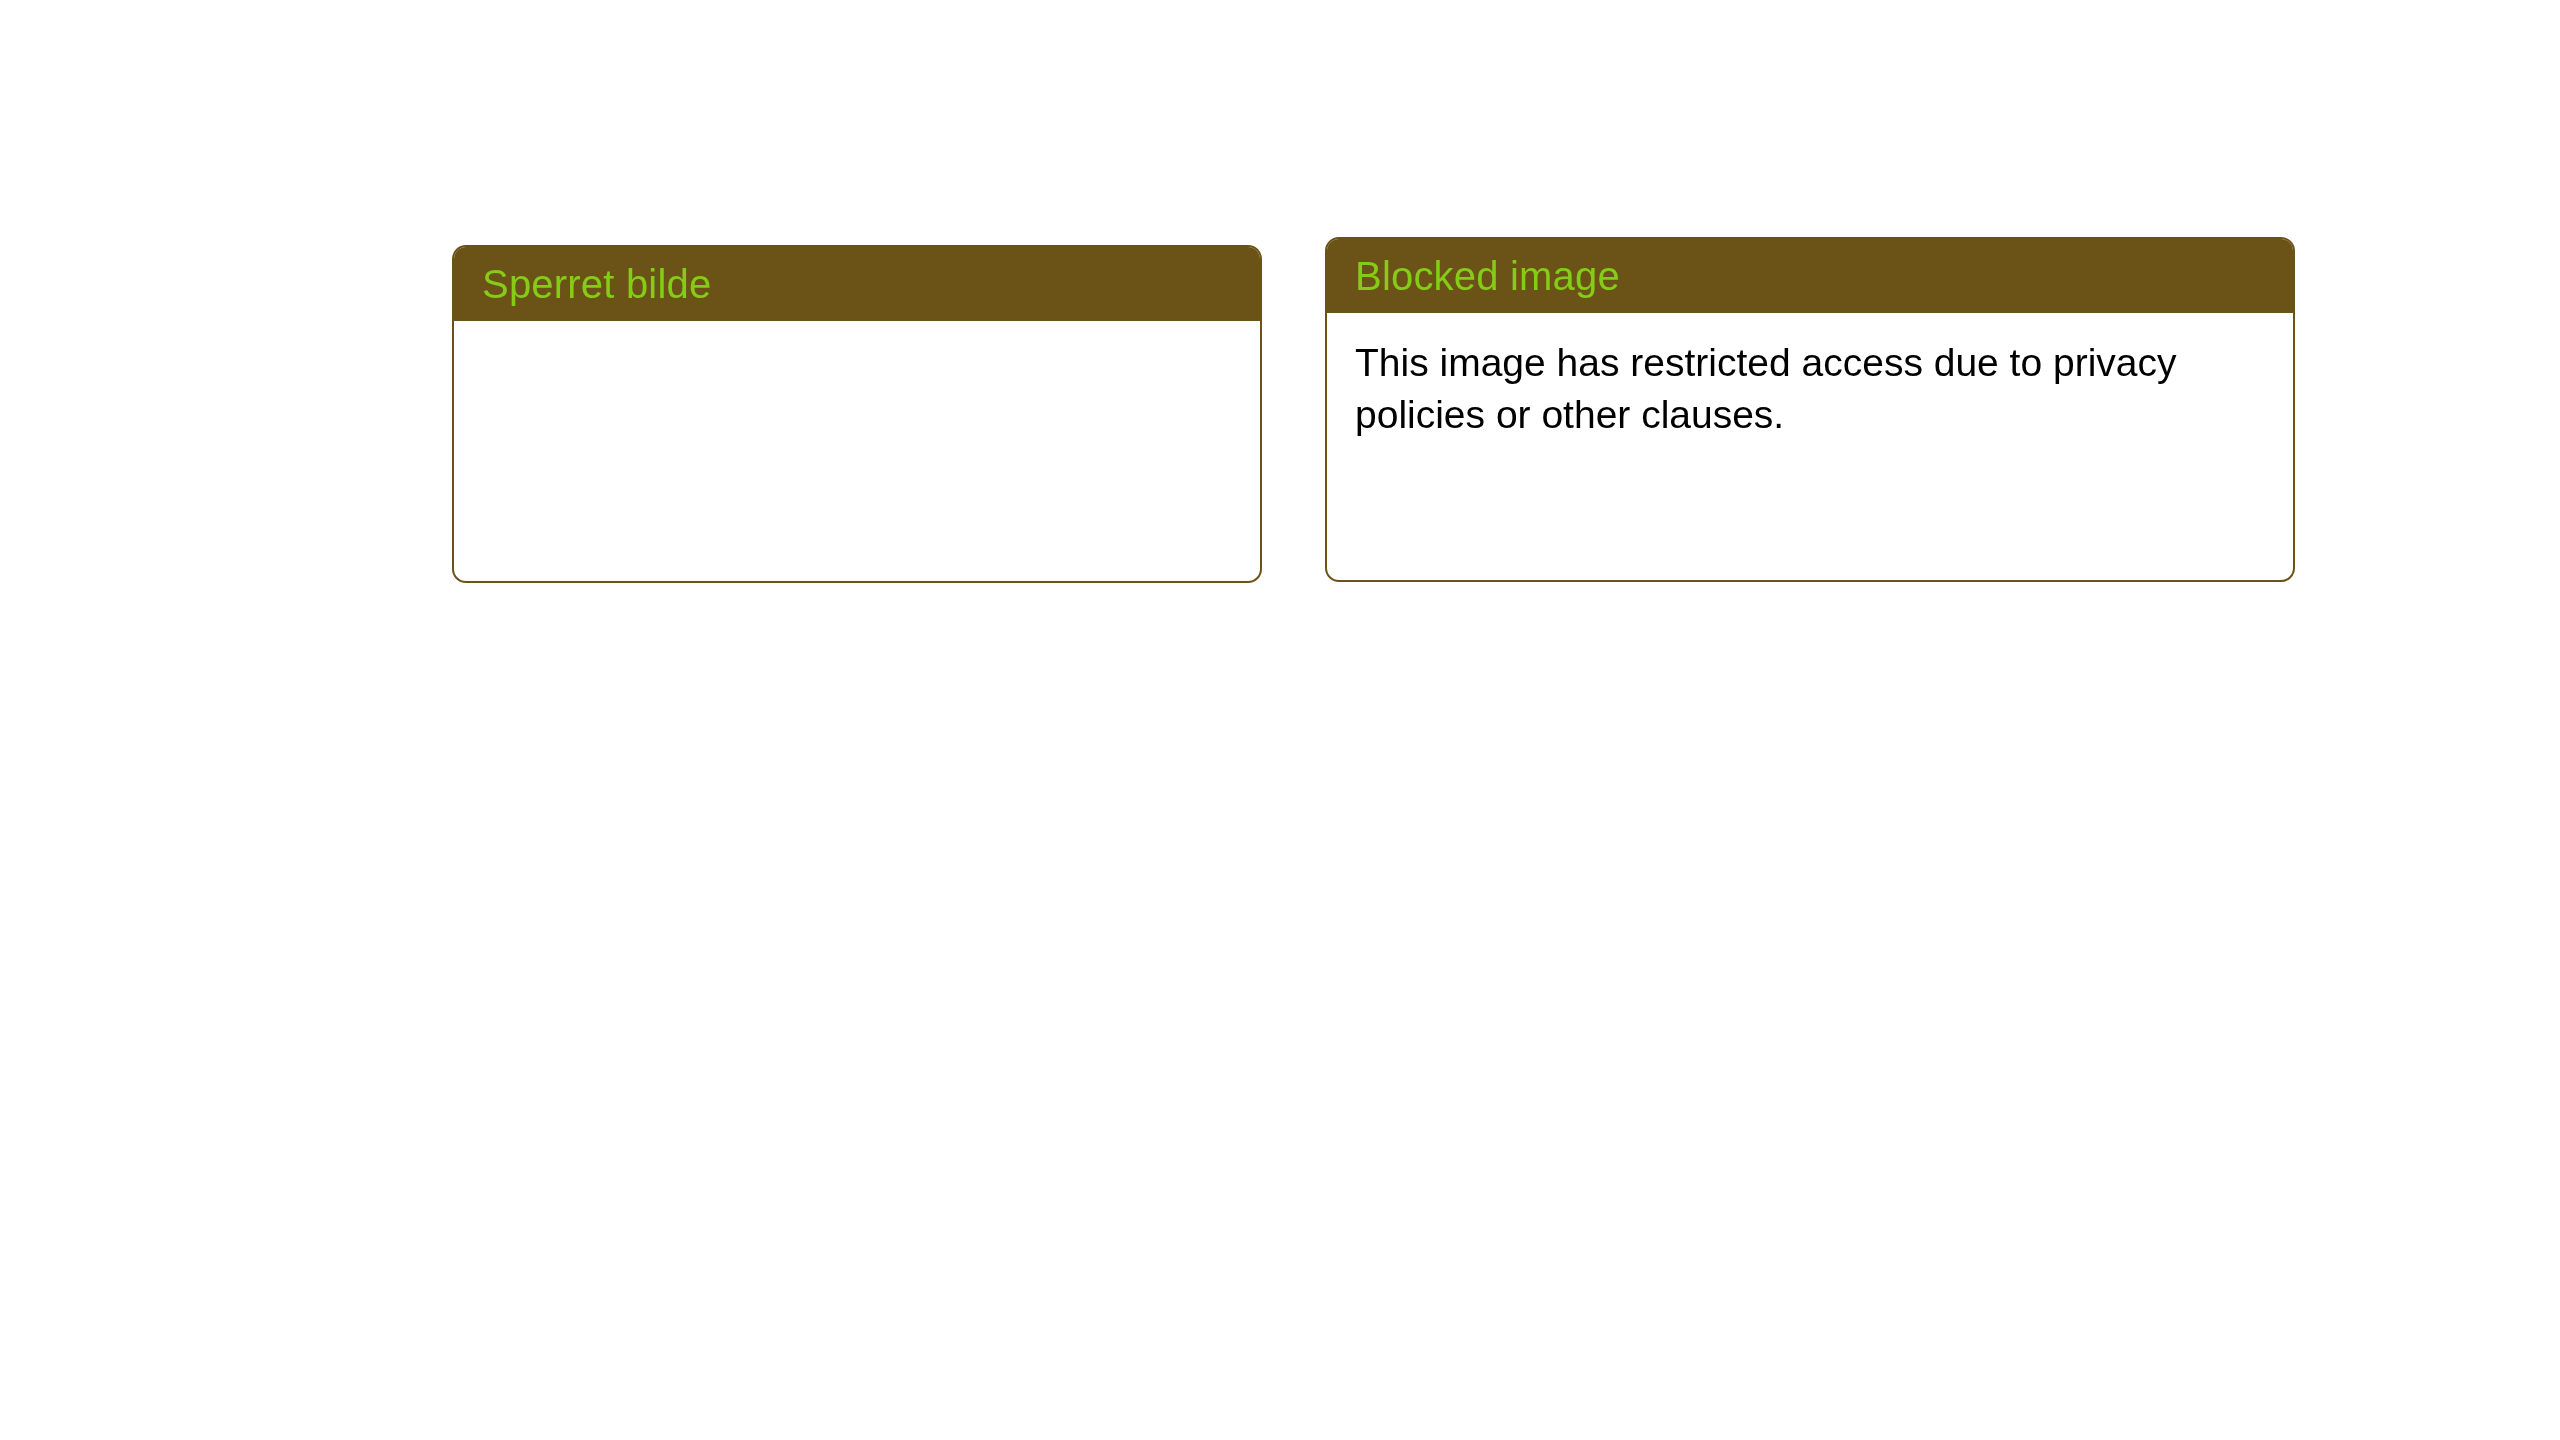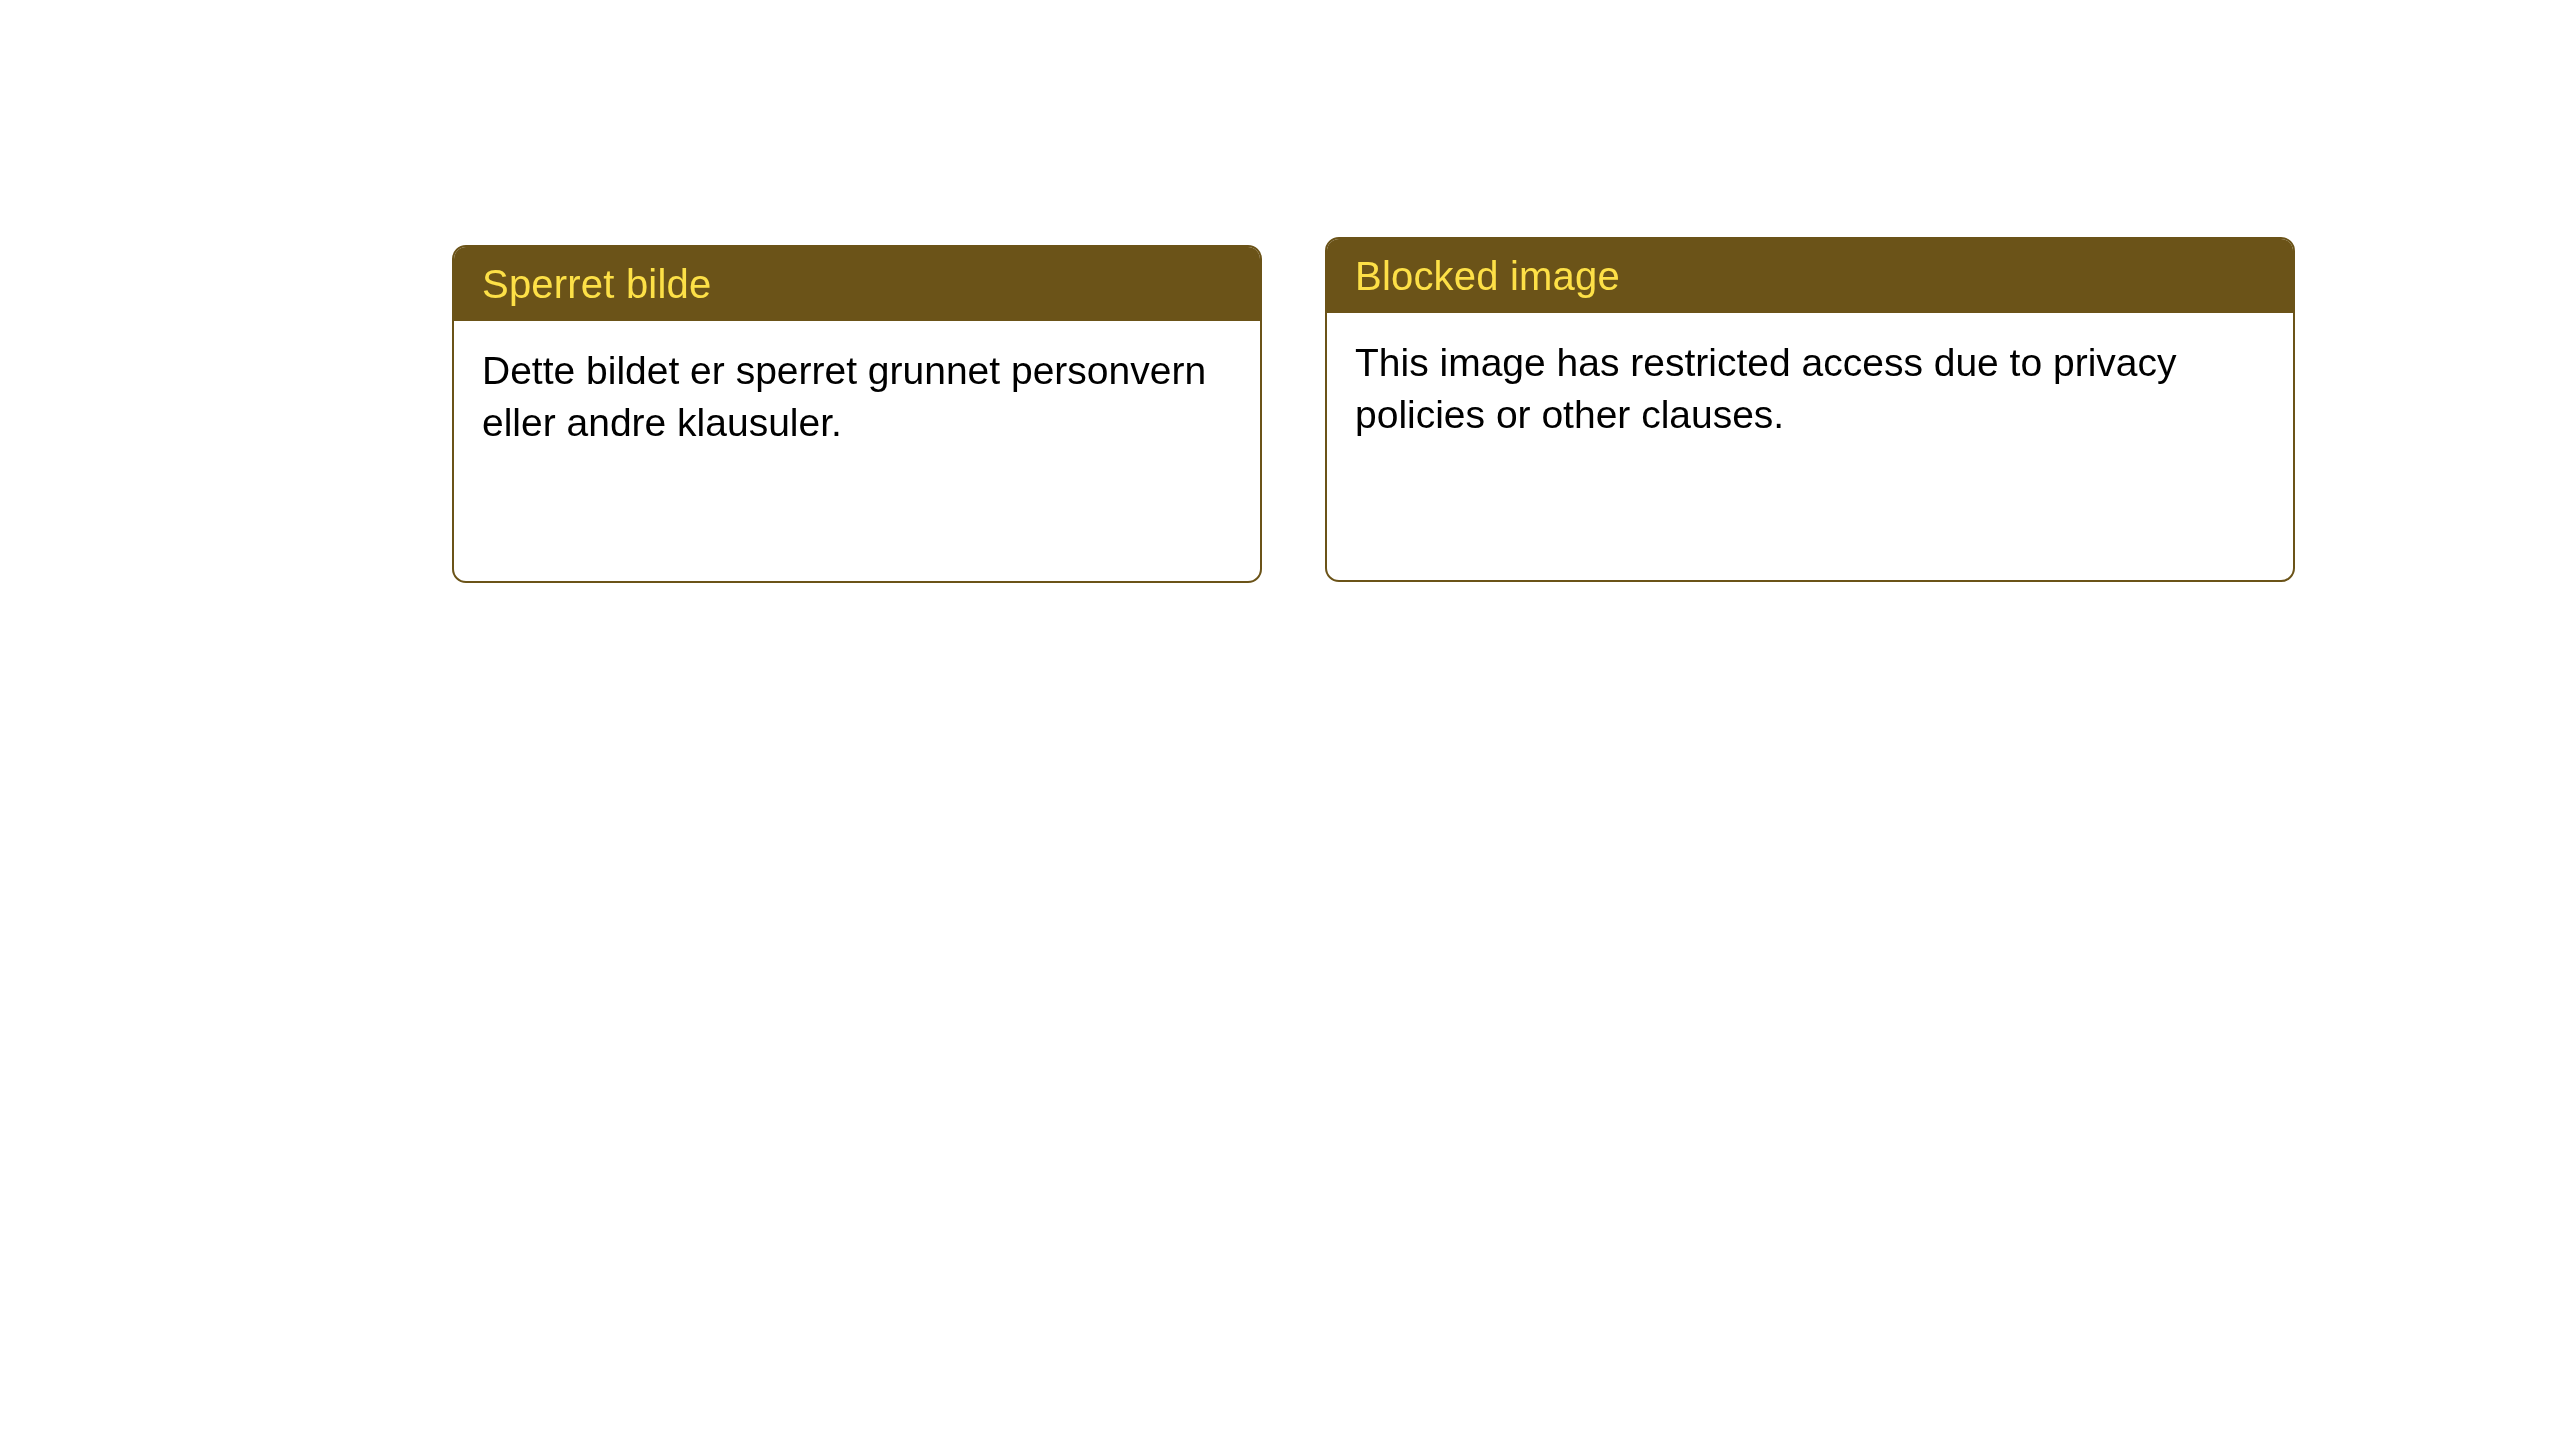--- a/index.html
+++ b/index.html
@@ -37,21 +37,21 @@
 
   .notice-card.card-en {
     left: 1325px;
     top: 237px;
     width: 970px;
     height: 345px;
   }
 
   .card-header {
     background: #6b5318;
-    color: #fde047;
+    color: #84cc16;
     font-size: 40px;
     line-height: 1.0;
     padding: 17px 0 17px 28px;
     letter-spacing: 0.2px;
     white-space: nowrap;
   }
 
   .card-body {
     padding: 24px 28px 0 28px;
     color: #000000;
@@ -64,23 +64,20 @@
     color: #000000;
   }
 </style>
 </head>
 <body>
 
 <div class="page">
 
   <div class="notice-card card-no">
     <div class="card-header">Sperret bilde</div>
-    <div class="card-body">
-      <p>Dette bildet er sperret grunnet personvern eller andre klausuler.</p>
-    </div>
   </div>
 
   <div class="notice-card card-en">
     <div class="card-header">Blocked image</div>
     <div class="card-body">
       <p>This image has restricted access due to privacy policies or other clauses.</p>
     </div>
   </div>
 
 </div>

